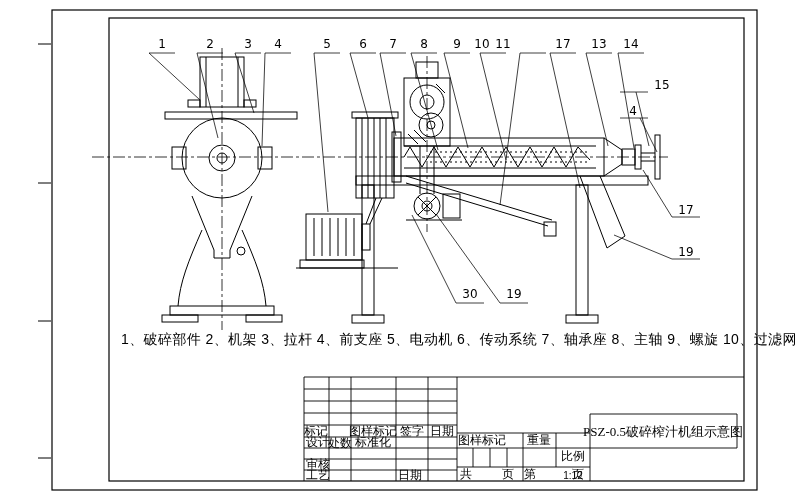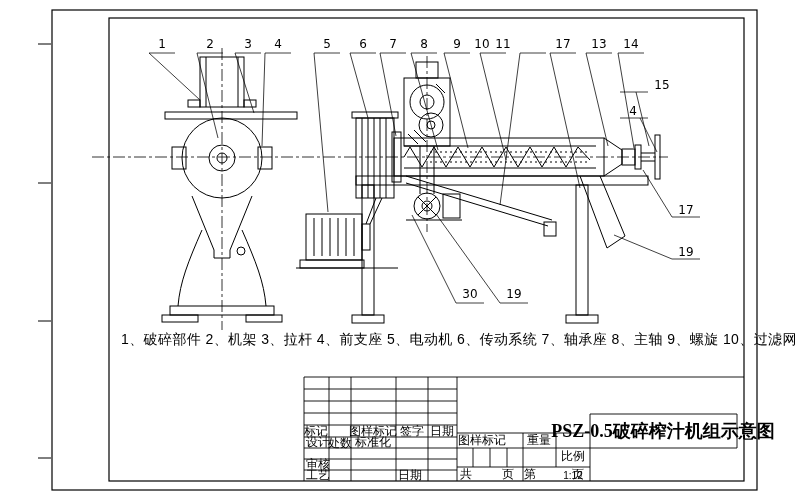--- a/index.html
+++ b/index.html
@@ -5,21 +5,21 @@
   html,body{margin:0;padding:0;background:#e8e8e8}
   .sheet{position:relative;width:795px;height:501px;background:#ffffff;
          font-family:"Liberation Sans",sans-serif;color:#000;overflow:hidden}
   .sheet svg{position:absolute;left:0;top:0}
   .txt{position:absolute;white-space:nowrap;line-height:1}
   .center{transform:translate(-50%,-50%)}
   .co{font-size:12px;font-family:"DejaVu Sans","Liberation Sans",sans-serif}
   .tb{font-size:12px}
   .tb-big{font-size:10px}
   .parts{font-size:14px;letter-spacing:.4px}
-  .dtitle{font-size:18px;font-weight:bold;font-family:"Liberation Serif","DejaVu Serif",serif}
+  .dtitle{font-size:13px;font-weight:normal;font-family:"Liberation Serif","DejaVu Serif",serif}
 </style>
 </head>
 <body>
 
 <div class="sheet">
 
   <svg width="795" height="501" viewBox="0 0 795 501">
 
     <g stroke="#000" fill="none" stroke-width="1.2">
       <rect x="52" y="10" width="705" height="480"></rect>

